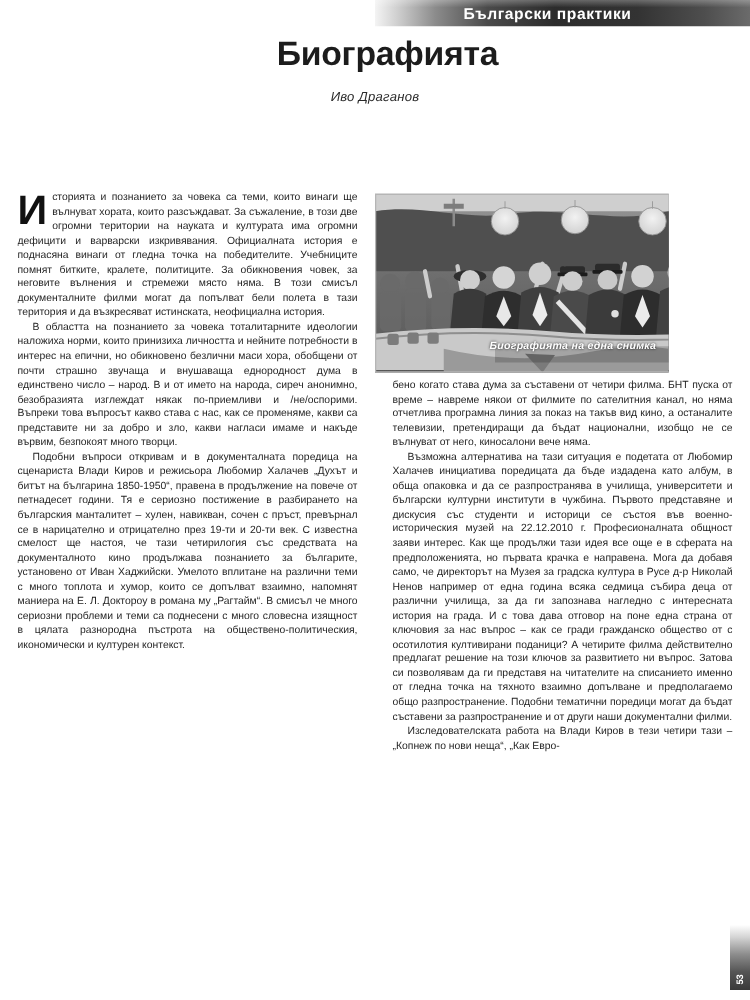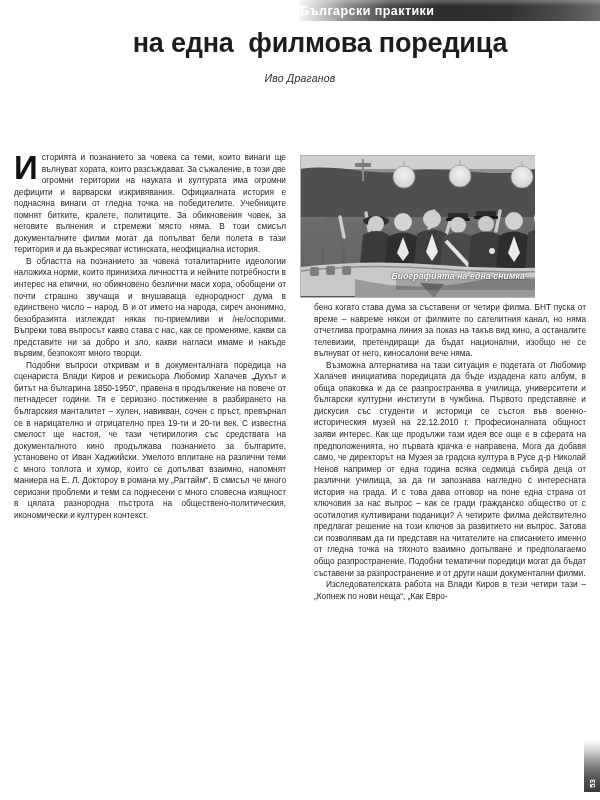--- a/index.html
+++ b/index.html
@@ -28,21 +28,21 @@
         #f4f4f4 0%,
         #cfcfcf 6%,
         #8c8c8c 16%,
         #4a4a4a 30%,
         #2c2c2c 48%,
         #333333 70%,
         #4e4e4e 88%,
         #6b6b6b 100%);
     display: flex;
     align-items: center;
-    justify-content: flex-start;
+    justify-content: center;
     box-sizing: border-box;
     padding-right: 24px;
     overflow: hidden;
   }
   .banner::after{
     content:"";
     position:absolute;
     left:0; right:0; top:0;
     height:6px;
     background:linear-gradient(to bottom, rgba(255,255,255,.28), rgba(255,255,255,0));
@@ -183,21 +183,21 @@
   }
 </style>
 </head>
 <body>
 
 <div class="banner">
   <span class="banner-title">Български практики</span>
 </div>
 
 <div class="headline">
-  <div class="line line-2">на една  филмова поредица</div>
+  <div class="line line-1">Биографията</div>
   <div class="byline">Иво Драганов</div>
 </div>
 
 <div class="photo-wrap">
   <div class="photo">
     <svg width="281" height="143" viewBox="0 0 281 143" xmlns="http://www.w3.org/2000/svg">
       <defs>
         <linearGradient id="bgG" x1="0" y1="0" x2="0" y2="1">
           <stop offset="0%" stop-color="#9a9a9a"></stop>
           <stop offset="45%" stop-color="#6e6e6e"></stop>

